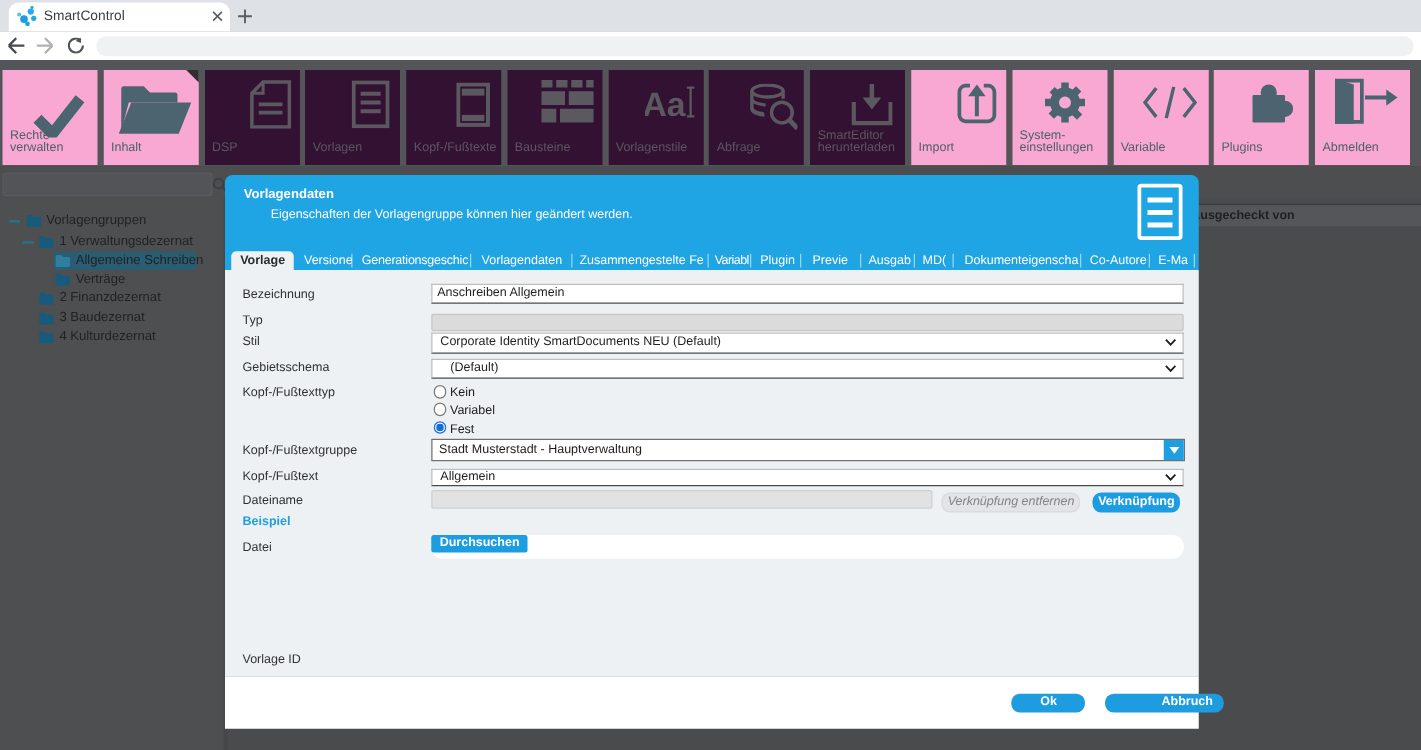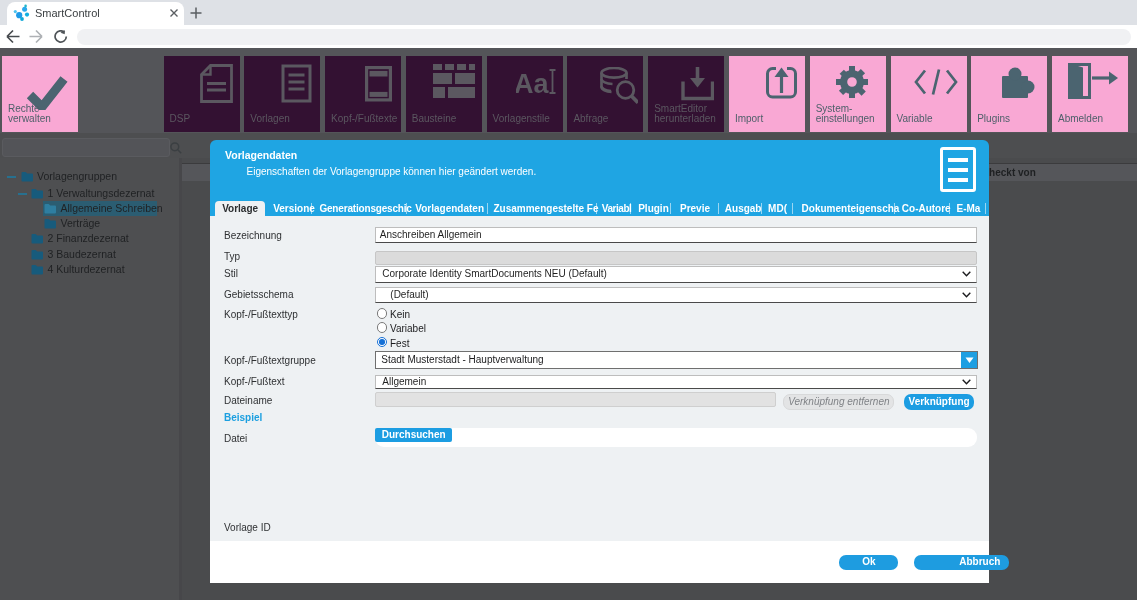--- a/index.html
+++ b/index.html
@@ -19,25 +19,25 @@
   .rbtn.t{background:#f9a8d4;}
   .rlbl{position:absolute;left:6px;bottom:7.5px;font-size:10px;line-height:10.5px;white-space:nowrap;}
   .p .rlbl{color:#5B5760;}
   .t .rlbl{color:#4D5F69;}
   
   .trow{position:absolute;left:0;width:180px;height:15.4px;font-size:10.5px;line-height:15.4px;color:#1F2123;}
   .dash{position:absolute;top:6.7px;height:2.4px;background:#27708F;}
   .tfold{position:absolute;top:2px;}
   .ttxt{position:absolute;top:0;}
   
-  #modal{position:absolute;left:210px;top:140px;width:624px;height:443px;z-index:10;}
+  #modal{position:absolute;left:180px;top:140px;width:624px;height:443px;z-index:10;}
   #mhead{position:absolute;left:0;top:0;width:779px;height:76px;background:#1FA5E3;border-radius:6px 6px 0 0;}
   #mbody{position:absolute;left:0;top:76px;width:779px;height:325px;background:#EEF1F3;}
   #mfoot{position:absolute;left:0;top:401px;width:779px;height:42px;background:#FFFFFF;}
-  .mtab{position:absolute;top:60.5px;height:15.5px;line-height:15.5px;font-size:10px;font-weight:bold;color:#FFFFFF;white-space:nowrap;}
+  .mtab{position:absolute;top:60.5px;height:15.5px;line-height:15.5px;font-size:10px;font-weight:normal;color:#FFFFFF;white-space:nowrap;}
   .msep{position:absolute;top:62.5px;height:11px;width:1px;background:rgba(255,255,255,0.55);}
   .mlabel{position:absolute;left:14px;font-size:10px;line-height:11px;color:#2F3133;white-space:nowrap;}
   .field{position:absolute;left:165.3px;width:602px;box-sizing:border-box;background:#FFF;border:1px solid #BDBDBD;border-bottom:1.5px solid #4A4A4A;font-size:10px;color:#1F1F1F;}
   .chev{position:absolute;right:5px;top:50%;transform:translateY(-50%);}
   .blue{background:#1C9DE2;color:#FFF;}
 </style>
 </head>
 <body>
 <div id="stage">
   <div id="tabbar"></div>
@@ -73,20 +73,28 @@
   <div id="page">
     <div id="ribbon"></div>
     <div class="abs" style="left:0;top:85px;width:1137px;height:25px;background:#4D4E50;"></div>
     <div class="abs" style="left:0;top:110px;width:179px;height:442px;background:#4E4F51;"></div>
 
     <div class="rbtn t" style="left:2px">
       <svg class="abs" style="left:24px;top:20px" width="42" height="34" viewBox="0 0 42 34">
           <path d="M4 19 L16 31 L38 3" stroke="#4B6470" stroke-width="9" fill="none"></path>
         </svg>
       <div class="rlbl">Rechte<br>verwalten</div>
+    </div>
+    <div class="rbtn t" style="left:82.8px">
+      <svg class="abs" style="left:12px;top:7px" width="61" height="46" viewBox="0 0 61 46">
+        <path d="M2 42 V8 a2 2 0 0 1 2-2 h16 l5 5 h20 a2 2 0 0 1 2 2 v6 H8 Z" fill="#4B6470"></path>
+        <path d="M0 44 L10 19 H58 L48 44 Z" fill="#4B6470"></path>
+      </svg>
+      <div class="rlbl">Inhalt</div>
+      <div class="abs" style="right:0;top:0;width:0;height:0;border-top:10px solid #2E2E33;border-left:10px solid transparent;"></div>
     </div>
     <div class="rbtn p" style="left:163.5px">
       <svg class="abs" style="left:36px;top:8px" width="33" height="39" viewBox="0 0 33 39">
         <path d="M10.5 1.5 H31.5 V37.5 H1.5 V10.5 Z" stroke="#5B5860" stroke-width="2.8" fill="none"></path>
         <path d="M10.5 1.5 V10.5 H1.5" stroke="#5B5860" stroke-width="2.4" fill="none"></path>
         <path d="M7 19.5 H26 M7 26 H26" stroke="#5B5860" stroke-width="3" fill="none"></path>
       </svg>
       <div class="rlbl">DSP</div>
     </div>
     <div class="rbtn p" style="left:244.3px">

